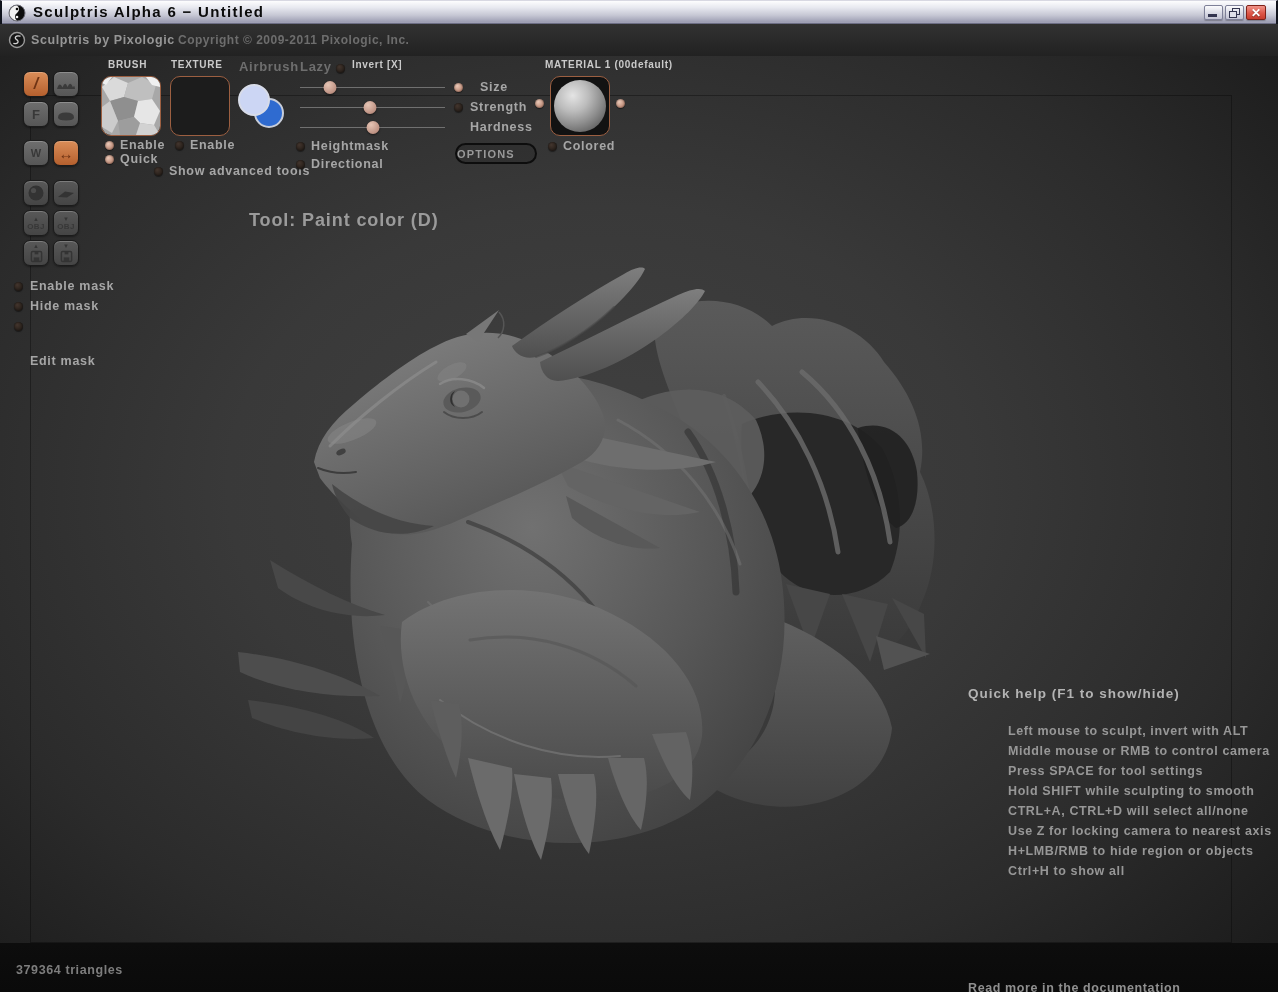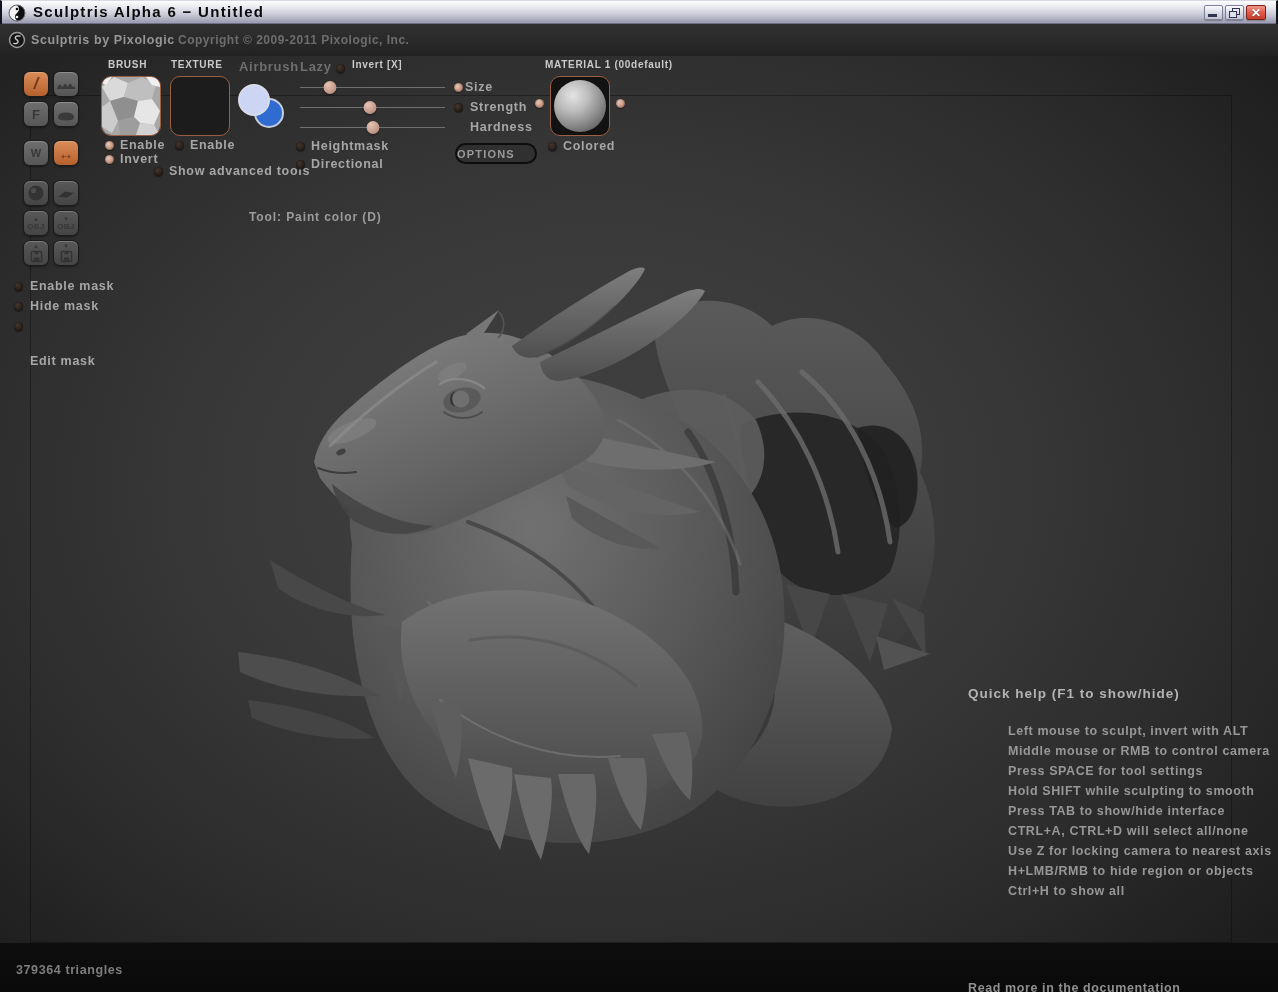--- a/index.html
+++ b/index.html
@@ -76,21 +76,21 @@
   .bp .back{position:absolute;left:16px;top:14px;width:30px;height:30px;border-radius:50%;
     background:#2f6bd0;border:2px solid #c7cdda;}
   .bp .front{position:absolute;left:0;top:0;width:32px;height:32px;border-radius:50%;
     background:#ccd6f4;border:2px solid #d8dce8;}
   
   .help-title{position:absolute;left:968px;top:630px;font-size:13.5px;font-weight:bold;color:#b3b3b3;letter-spacing:1px;}
   .help-lines{position:absolute;left:968px;top:665px;}
   .help-line{font-size:12.5px;font-weight:bold;color:#979797;letter-spacing:.6px;height:20px;line-height:20px;white-space:nowrap;padding-left:40px;}
   .help-footer{position:absolute;left:968px;top:885px;font-size:12.5px;font-weight:bold;color:#8f8f8f;letter-spacing:.6px;margin-top:40px;}
   .tri{position:absolute;left:16px;top:907px;font-size:12.5px;font-weight:bold;color:#7d7d7d;letter-spacing:.6px;}
-  .tool-status{position:absolute;left:249px;top:154px;font-size:12px;font-weight:bold;color:#9b9b9b;letter-spacing:.9px;}
+  .tool-status{position:absolute;left:249px;top:154px;font-size:18px;font-weight:bold;color:#9b9b9b;letter-spacing:.9px;}
   .viewport-svg{position:absolute;left:0;top:0;}
 </style>
 </head>
 <body>
 
 <div class="window">
 
   <div class="titlebar">
     <svg class="app-icon" viewBox="0 0 18 18">
       <circle cx="9" cy="9" r="8" fill="#0d0d0d" stroke="#6a6a74" stroke-width="1"></circle>
@@ -257,29 +257,29 @@
     </div>
     <div class="slider" style="top:45px;">
       <div class="track"></div>
         <div class="handle" style="left: 48%;"></div>
     </div>
     <div class="slider" style="top:65px;">
       <div class="track"></div>
         <div class="handle" style="left: 50%;"></div>
     </div>
     <span class="dot on" style="left:454px;top:27px;"></span>
-    <span class="lbl" style="left:465px;top:24px;">Size</span>
+    <span class="lbl" style="left:480px;top:24px;">Size</span>
     <span class="dot" style="left:454px;top:47px;"></span>
     <span class="lbl" style="left:470px;top:44px;">Strength</span>
     <span class="lbl" style="left:470px;top:64px;">Hardness</span>
 
     <span class="dot on" style="left:105px;top:85px;"></span>
     <span class="lbl" style="left:120px;top:82px;">Enable</span>
     <span class="dot on" style="left:105px;top:99px;"></span>
-    <span class="lbl" style="left:120px;top:96px;">Invert</span>
+    <span class="lbl" style="left:120px;top:96px;">Quick</span>
     <span class="dot" style="left:175px;top:85px;"></span>
     <span class="lbl" style="left:190px;top:82px;">Enable</span>
     <span class="dot" style="left:154px;top:111px;"></span>
     <span class="lbl" style="left:169px;top:108px;">Show advanced tools</span>
 
     <span class="dot" style="left:296px;top:86px;"></span>
     <span class="lbl" style="left:311px;top:83px;">Heightmask</span>
     <span class="dot" style="left:296px;top:104px;"></span>
     <span class="lbl" style="left:311px;top:101px;">Directional</span>
 
@@ -369,21 +369,20 @@
     <span class="lbl" style="left:30px;top:243px;">Hide mask</span>
     <span class="dot" style="left:14px;top:266px;"></span>
     <span class="lbl" style="left:30px;top:263px;margin-top:35px;">Edit mask</span>
 
     <div class="help-title">Quick help (F1 to show/hide)</div>
     <div class="help-lines">
       <div class="help-line">Left mouse to sculpt, invert with ALT</div>
       <div class="help-line">Middle mouse or RMB to control camera</div>
       <div class="help-line">Press SPACE for tool settings</div>
       <div class="help-line">Hold SHIFT while sculpting to smooth</div>
-      <div class="help-line">Press TAB to show/hide interface</div>
       <div class="help-line">CTRL+A, CTRL+D will select all/none</div>
       <div class="help-line">Use Z for locking camera to nearest axis</div>
       <div class="help-line">H+LMB/RMB to hide region or objects</div>
       <div class="help-line">Ctrl+H to show all</div>
     </div>
     <div class="help-footer">Read more in the documentation</div>
 
     <span class="tri">379364 triangles</span>
   </div>
 </div>

